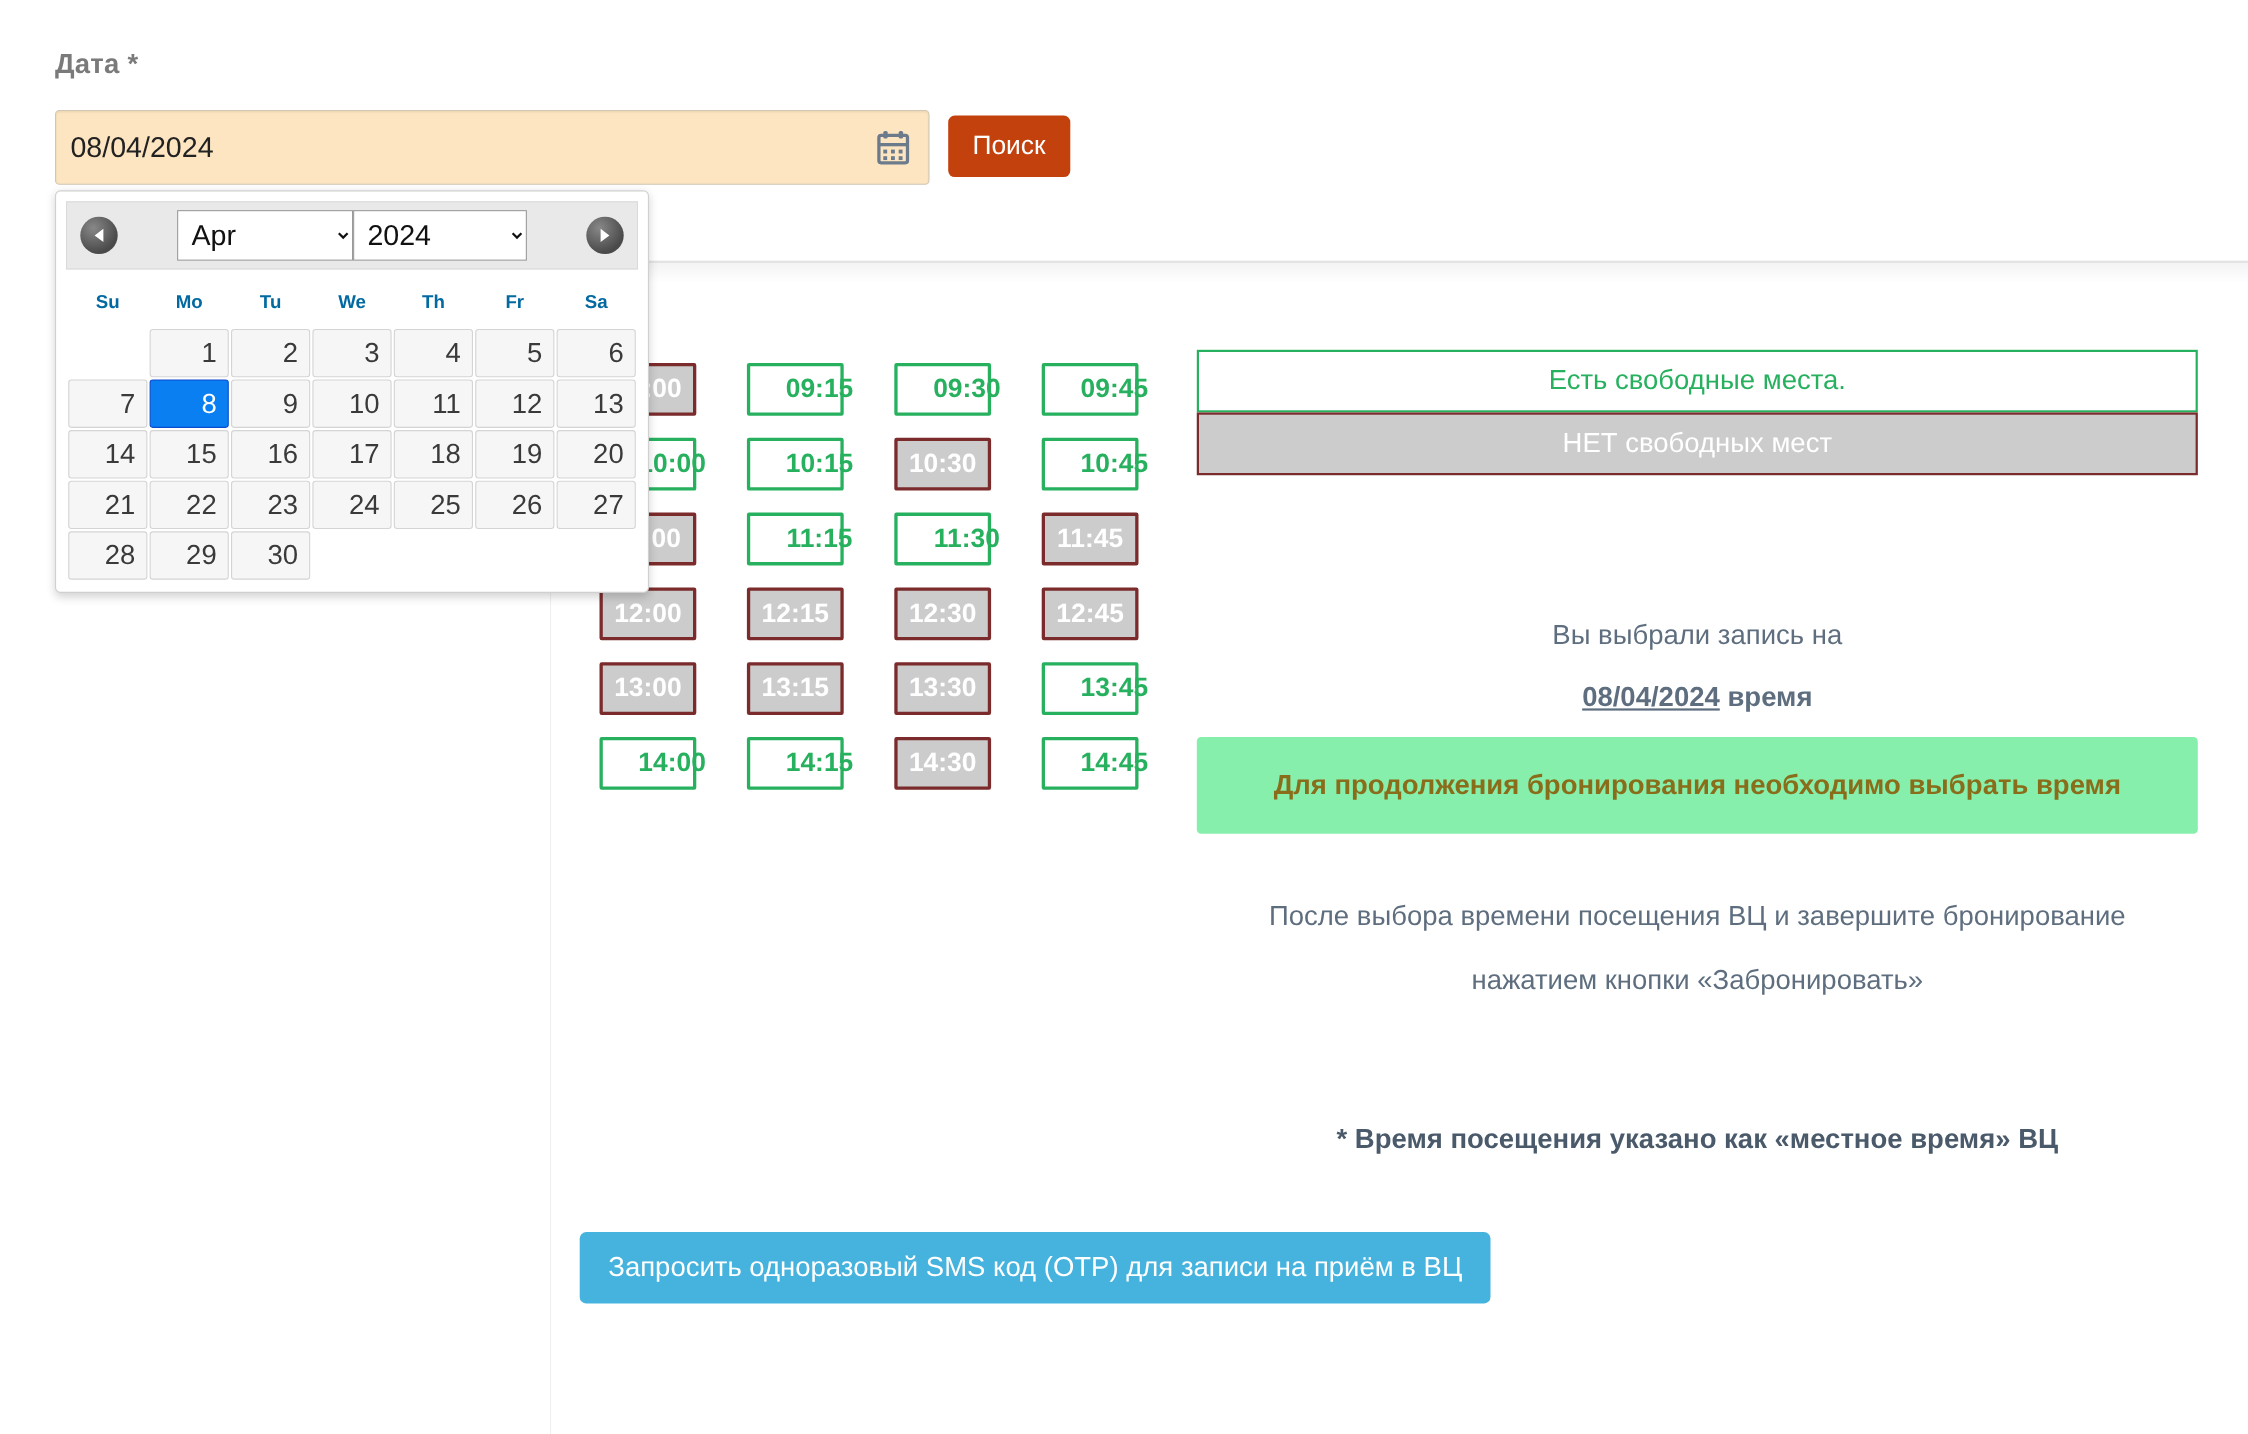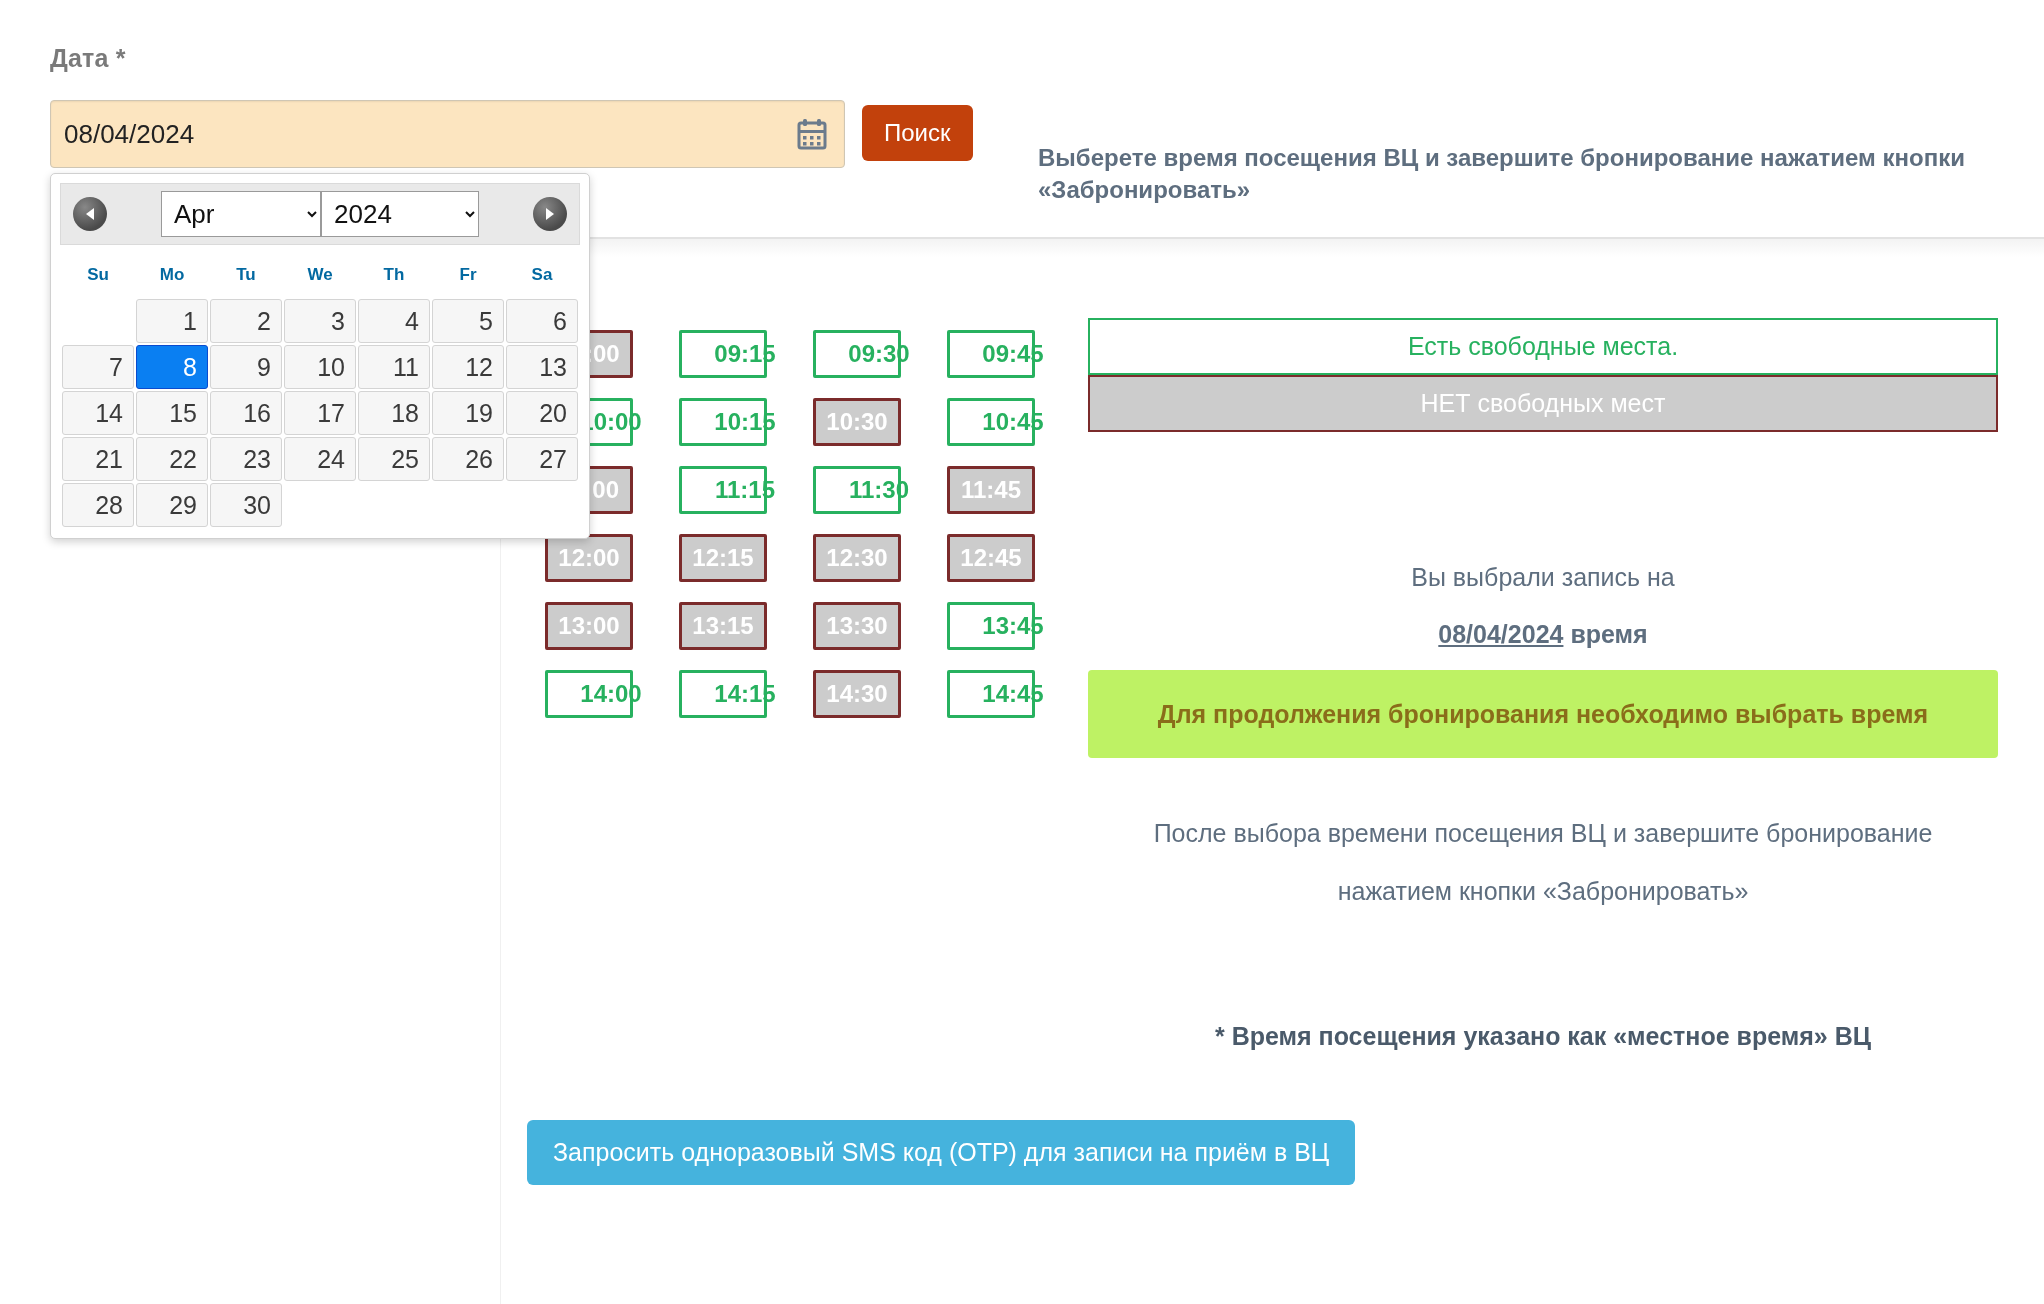--- a/index.html
+++ b/index.html
@@ -206,21 +206,21 @@
   .sel-line2 {
     position: absolute; left: 1088px; top: 620px; width: 910px;
     text-align: center; font-size: 25px; color: #5e6e7f; font-weight: bold;
   }
   .sel-date { text-decoration: underline; }
   .sel-time-word { font-weight: bold; }
 
   .warn-box {
     position: absolute; left: 1088px; top: 670px;
     width: 910px; height: 88px;
-    background: #bef264;
+    background: #86efac;
     border-radius: 4px;
     display: flex; align-items: center; justify-content: center;
     text-align: center;
     font-size: 25px; color: #8a6d1a; font-weight: bold;
     padding: 0 18px;
   }
 
   .after-note {
     position: absolute; left: 1088px; top: 805px; width: 910px;
     text-align: center; font-size: 25px; color: #5e6e7f;
@@ -264,21 +264,20 @@
           <rect x="6" y="24" width="3.5" height="3.5"></rect>
           <rect x="13" y="24" width="3.5" height="3.5"></rect>
           <rect x="20" y="24" width="3.5" height="3.5"></rect>
         </g>
       </svg>
     </span>
   </div>
 
   <button class="search-btn">Поиск</button>
 
-  <div class="top-note">Выберете время посещения ВЦ и завершите бронирование нажатием кнопки «Забронировать»</div>
 
   <div class="panel-bg"></div>
   <div class="panel-shade"></div>
   <div class="hdr-rule"></div>
 
   <div class="weekday-list">
     <div class="weekday-item">Пятница</div>
     <div class="weekday-item">Суббота</div>
     <div class="weekday-item">Воскресенье</div>
     <div class="weekday-item"></div>

